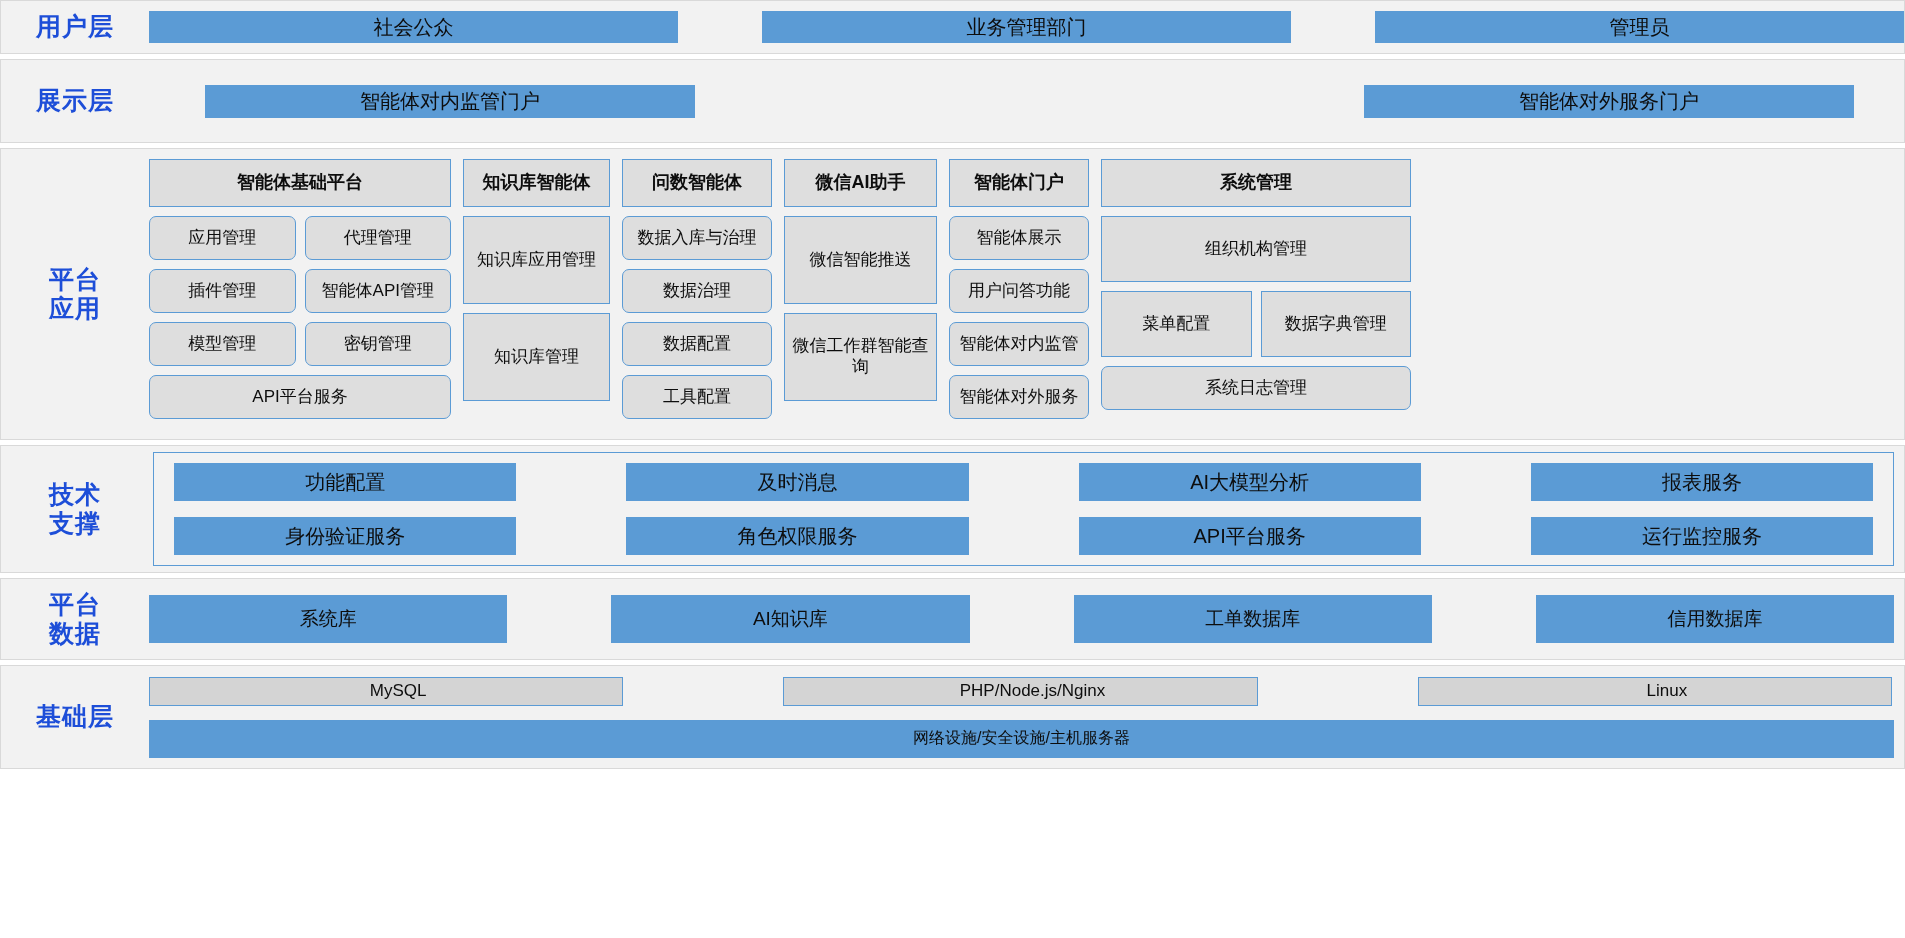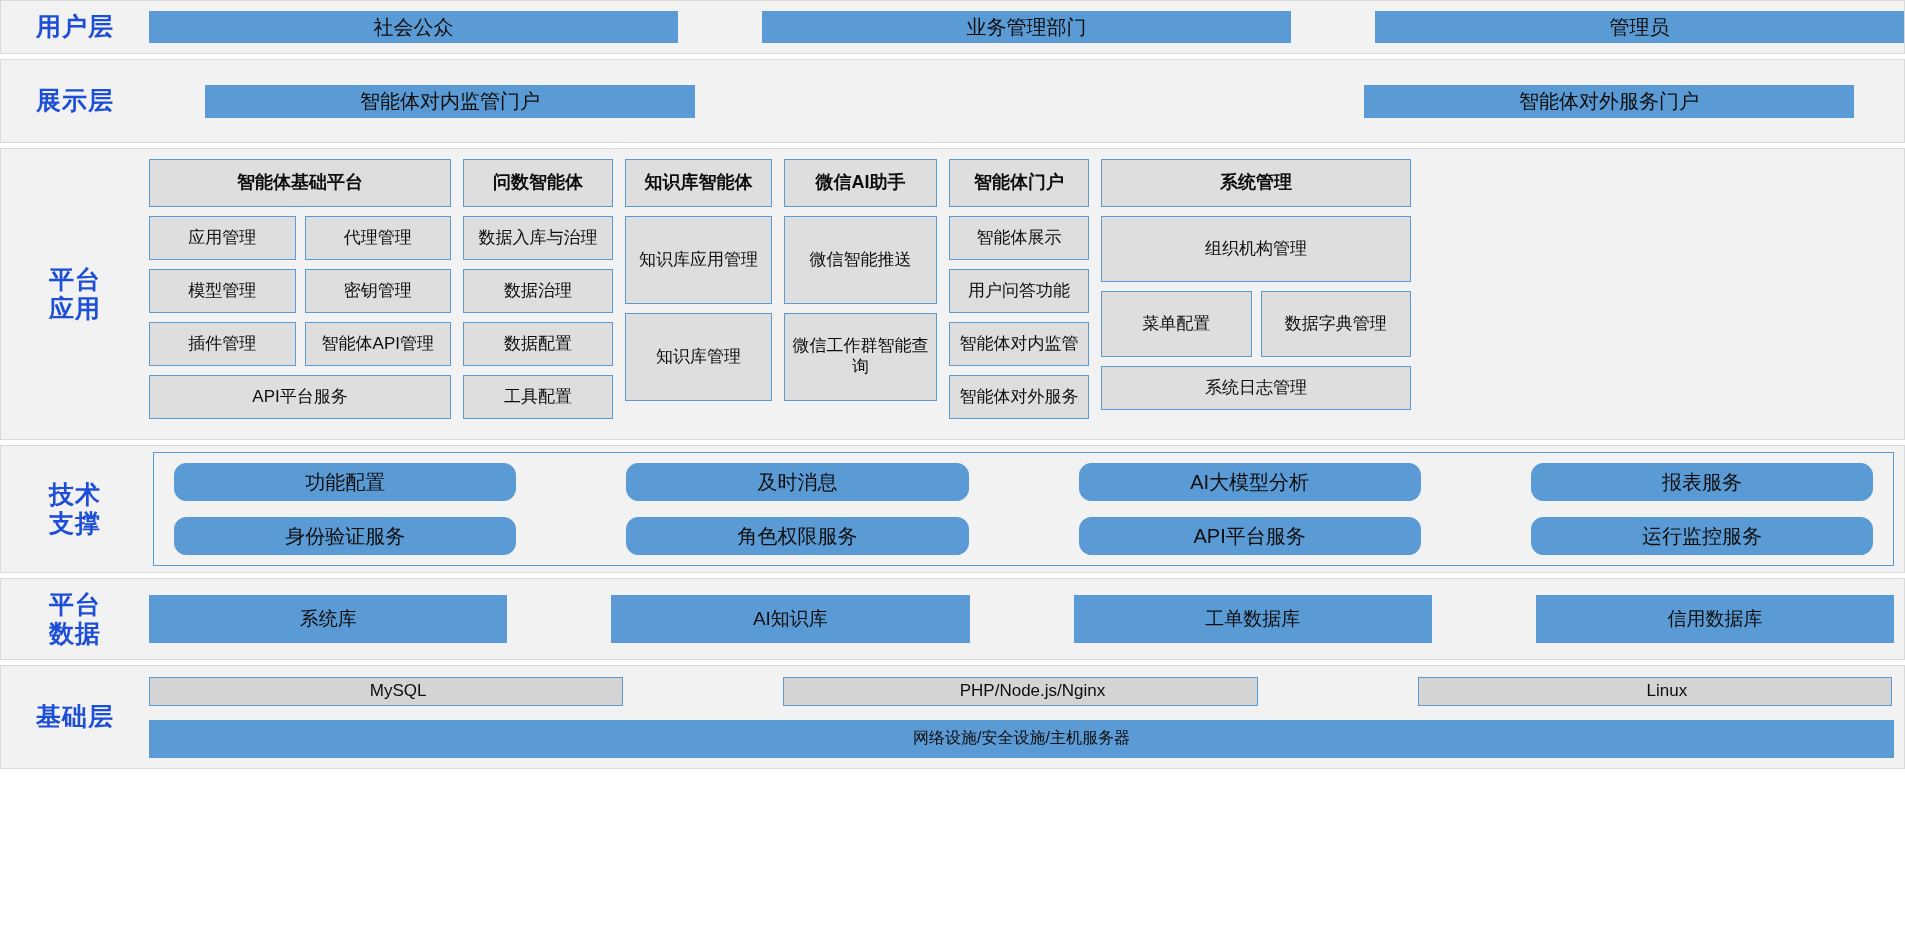--- a/index.html
+++ b/index.html
@@ -121,21 +121,21 @@
   .app-row2 { display: flex; gap: 9px; }
   .app-row2 > .grey-box { flex: 1 1 0; }
 
   
   .col-base    { width: 302px; }
   .col-ask     { width: 150px; }
   .col-kb      { width: 147px; }
   .col-wechat  { width: 153px; }
   .col-portal  { width: 140px; }
   .col-sysmgmt { width: 310px; }
-  .h44 { height: 44px; }
+  .h44 { height: 44px; border-radius: 7px; }
   .h88 { height: 88px; }
   .h66 { height: 66px; }
 
   
   #tech-layer { height: 128px; }
   #tech-layer .layer-body {
     padding: 6px 10px 6px 4px;
     height: 100%;
     box-sizing: border-box;
   }
@@ -143,21 +143,21 @@
     border: 1px solid #5b9bd5;
     background: #f2f2f2;
     height: 100%;
     box-sizing: border-box;
     padding: 10px 20px;
     display: flex;
     flex-direction: column;
     justify-content: space-between;
   }
   .tech-row { display: flex; gap: 110px; }
-  .tech-row .blue-box { flex: 1 1 0; height: 38px; font-size: 20px; border-radius: 12px; }
+  .tech-row .blue-box { flex: 1 1 0; height: 38px; font-size: 20px; }
 
   
   #data-layer { height: 82px; }
   #data-layer .layer-body {
     display: flex;
     align-items: center;
     gap: 104px;
     padding: 0 10px 0 0;
     height: 100%;
     box-sizing: border-box;
@@ -224,44 +224,44 @@
     </div>
     <div class="layer-body">
 
       <div class="app-col col-base">
         <div class="grey-box head col-head">智能体基础平台</div>
         <div class="app-row2">
           <div class="grey-box h44">应用管理</div>
           <div class="grey-box h44">代理管理</div>
         </div>
         <div class="app-row2">
+          <div class="grey-box h44">插件管理</div>
+          <div class="grey-box h44">智能体API管理</div>
+        </div>
+        <div class="app-row2">
           <div class="grey-box h44">模型管理</div>
           <div class="grey-box h44">密钥管理</div>
         </div>
-        <div class="app-row2">
-          <div class="grey-box h44">插件管理</div>
-          <div class="grey-box h44">智能体API管理</div>
-        </div>
         <div class="grey-box h44">API平台服务</div>
+      </div>
+
+      <div class="app-col col-kb">
+        <div class="grey-box head col-head">知识库智能体</div>
+        <div class="grey-box h88">知识库应用管理</div>
+        <div class="grey-box h88">知识库管理</div>
       </div>
 
       <div class="app-col col-ask">
         <div class="grey-box head col-head">问数智能体</div>
         <div class="grey-box h44">数据入库与治理</div>
         <div class="grey-box h44">数据治理</div>
         <div class="grey-box h44">数据配置</div>
         <div class="grey-box h44">工具配置</div>
       </div>
 
-      <div class="app-col col-kb">
-        <div class="grey-box head col-head">知识库智能体</div>
-        <div class="grey-box h88">知识库应用管理</div>
-        <div class="grey-box h88">知识库管理</div>
-      </div>
-
       <div class="app-col col-wechat">
         <div class="grey-box head col-head">微信AI助手</div>
         <div class="grey-box h88">微信智能推送</div>
         <div class="grey-box h88">微信工作群智能查询</div>
       </div>
 
       <div class="app-col col-portal">
         <div class="grey-box head col-head">智能体门户</div>
         <div class="grey-box h44">智能体展示</div>
         <div class="grey-box h44">用户问答功能</div>

